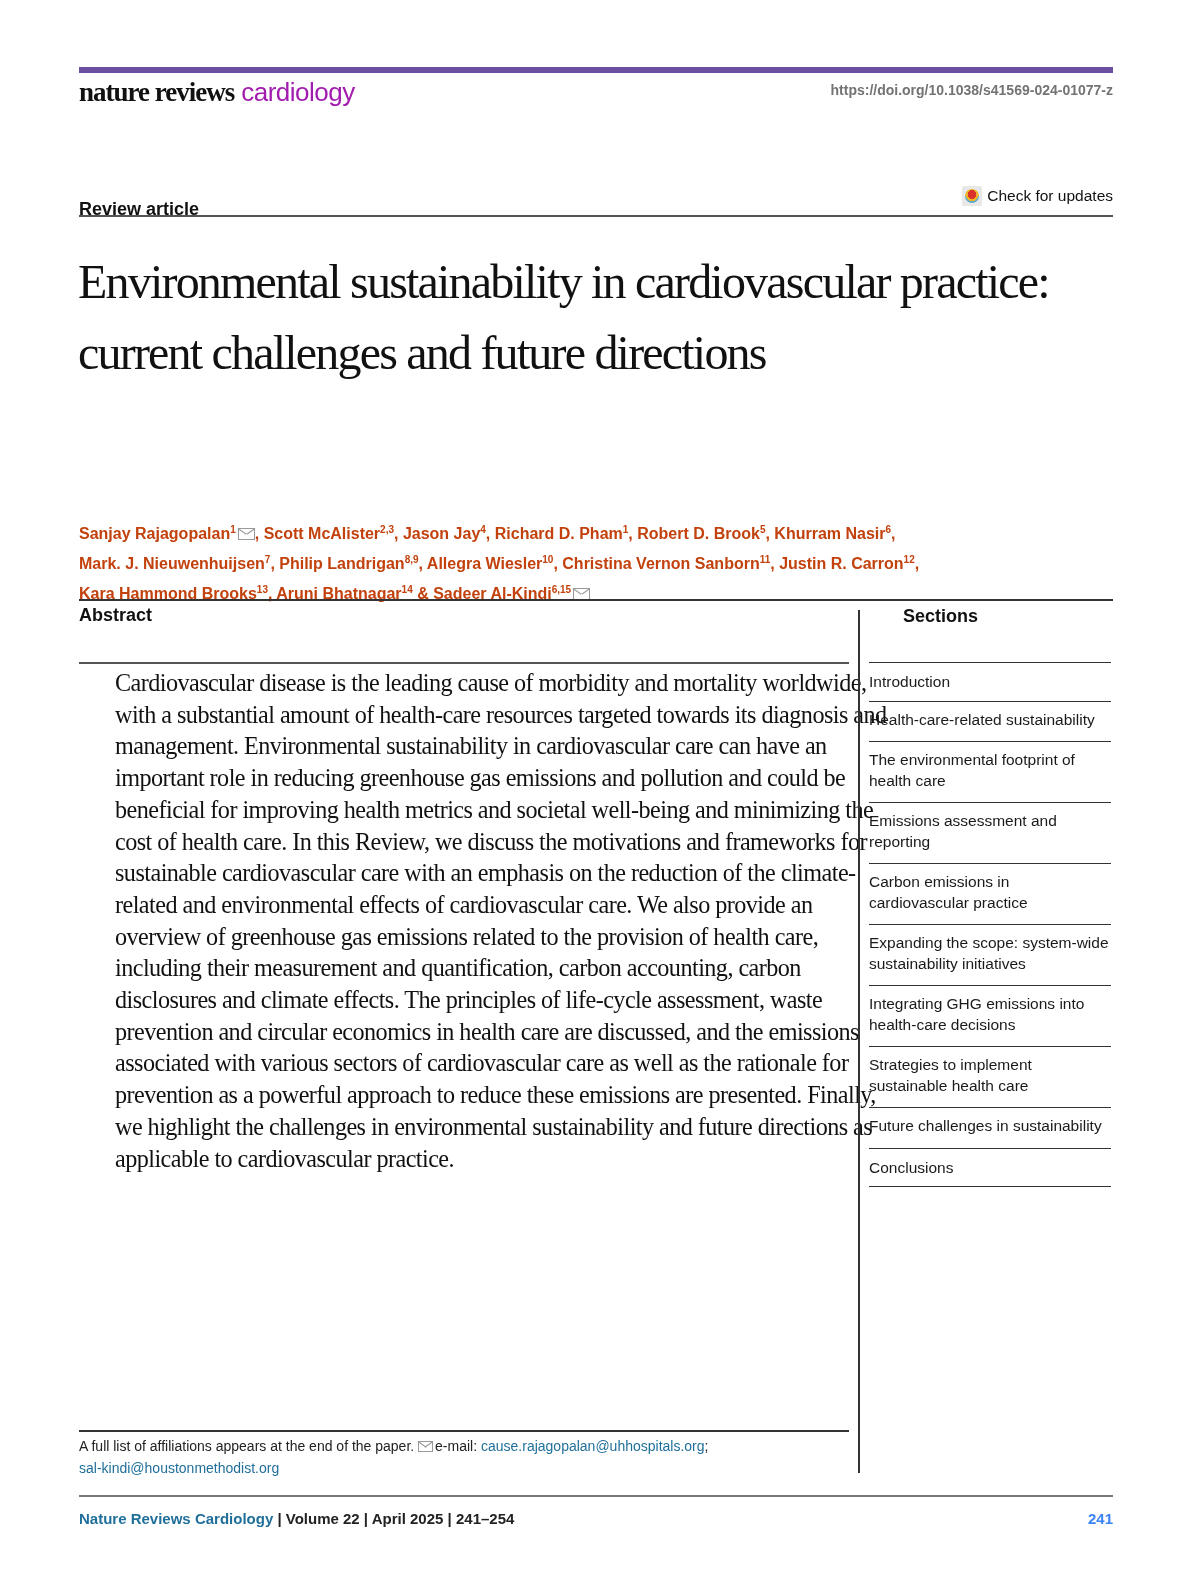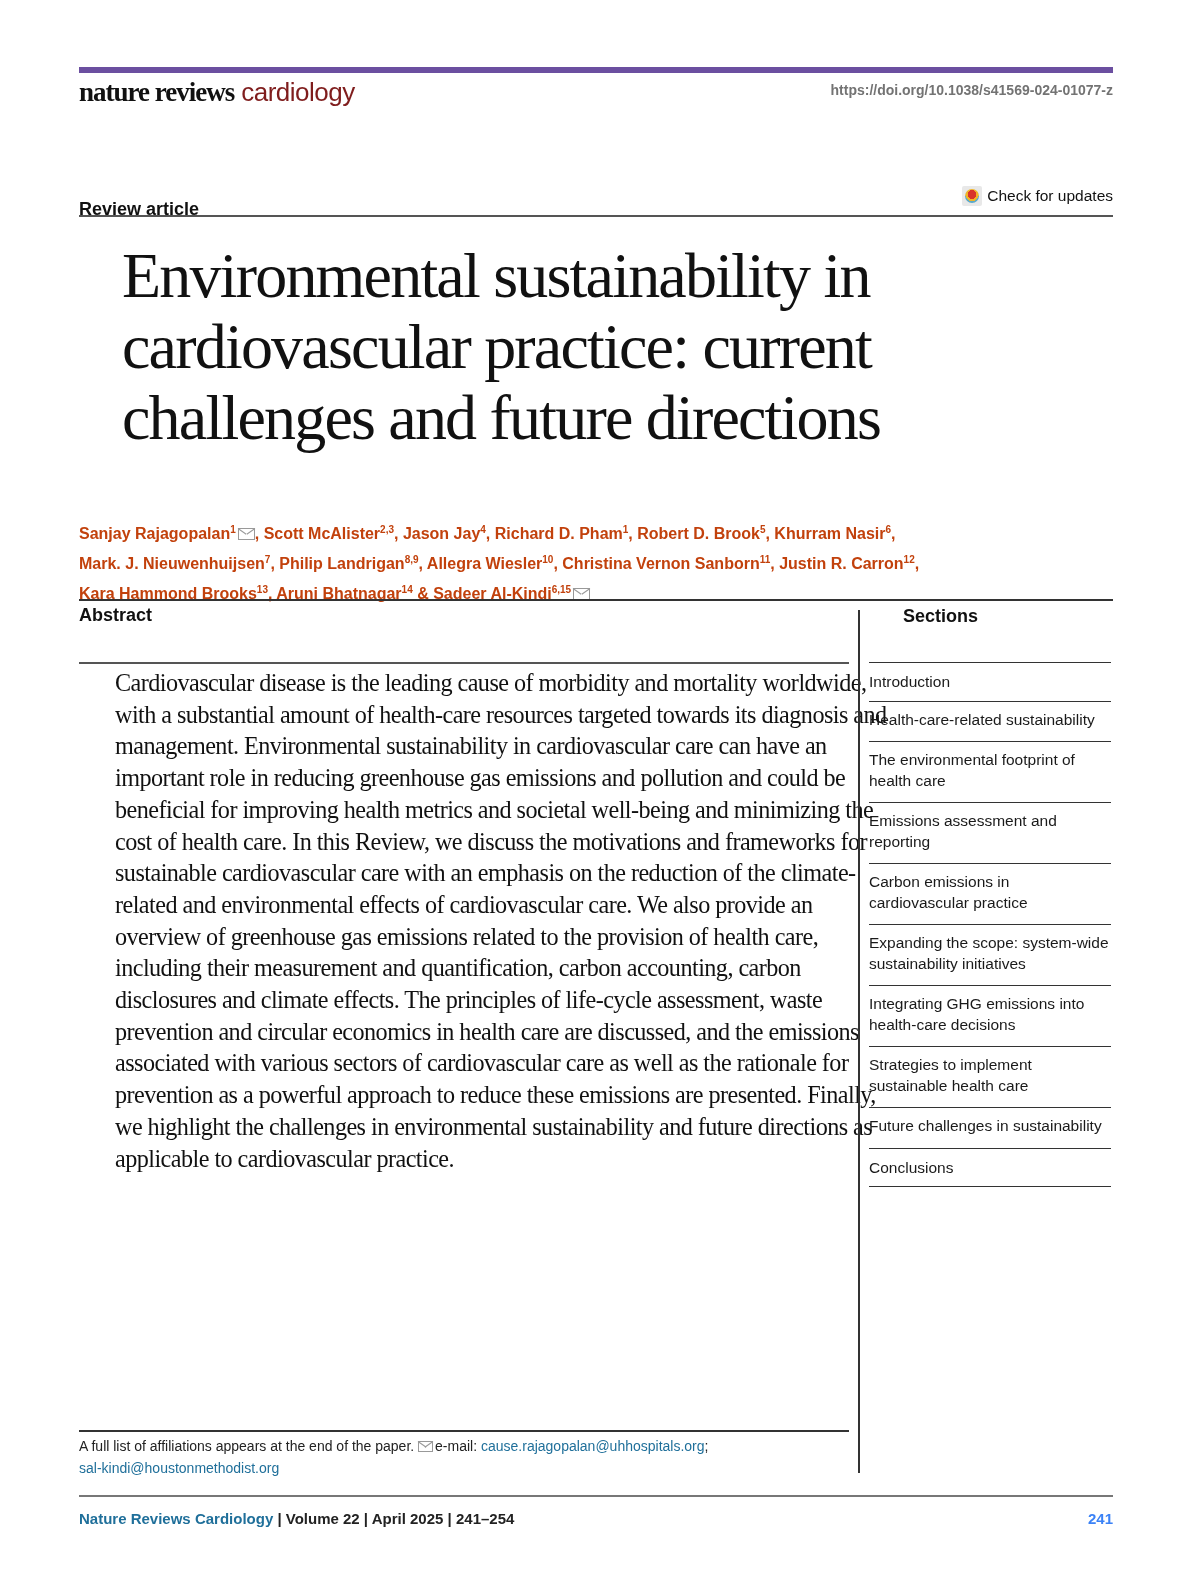--- a/index.html
+++ b/index.html
@@ -2,30 +2,30 @@
 <html><head>
 <meta charset="utf-8">
 <style>
   * { margin: 0; padding: 0; box-sizing: border-box; }
   html, body { width: 1200px; height: 1593px; background: #ffffff; }
   body { position: relative; font-family: "Liberation Sans", sans-serif; color: #1a1a1a; overflow: hidden; }
 
   .top-bar { position: absolute; left: 79px; top: 67px; width: 1034px; height: 6px; background: #6b4fa0; }
   .journal-logo { position: absolute; left: 79px; top: 77px; font-size: 27px; letter-spacing: -0.5px; white-space: nowrap; }
   .journal-logo .bold { font-family: "Liberation Serif", serif; font-weight: bold; color: #111; letter-spacing: -1px; }
-  .journal-logo .light { font-family: "Liberation Sans", sans-serif; font-weight: normal; color: #7f1d1d; font-size: 26px; }
+  .journal-logo .light { font-family: "Liberation Sans", sans-serif; font-weight: normal; color: #a21caf; font-size: 26px; }
   .doi-link { position: absolute; right: 87px; top: 82px; font-size: 14px; font-weight: bold; color: #737373; text-decoration: none; }
 
   .article-type { position: absolute; left: 79px; top: 185px; font-size: 18px; font-weight: bold; color: #111; margin-top: 14px; }
   .check-updates { position: absolute; right: 87px; top: 186px; display: flex; align-items: center; gap: 5px; font-size: 15.5px; color: #111; }
   .check-icon { width: 20px; height: 20px; background: #e8e8e8; border-radius: 2px; position: relative; display: inline-block; }
   .check-icon::before { content: ""; position: absolute; left: 3px; top: 3px; width: 14px; height: 14px; border-radius: 50%; background: radial-gradient(circle at 50% 40%, #d9342b 0 40%, #f0b429 41% 60%, #5aa9c9 61%); }
   .rule-top { position: absolute; left: 79px; top: 215px; width: 1034px; height: 1.5px; background: #555; }
 
-  .title { position: absolute; left: 78px; top: 240px; width: 1000px; font-family: "Liberation Serif", serif; font-size: 64px; line-height: 71px; font-weight: normal; color: #111; letter-spacing: -1.8px; margin-left: 44px; }
+  .title { position: absolute; left: 78px; top: 246px; width: 1000px; font-family: "Liberation Serif", serif; font-size: 48px; line-height: 71px; font-weight: normal; color: #111; letter-spacing: -1.8px; }
 
   .authors { position: absolute; left: 79px; top: 517px; width: 1000px; font-size: 16px; line-height: 26px; font-weight: bold; color: #c2410c; }
   .authors sup { font-size: 10px; vertical-align: 6px; }
   .mail-icon { display: inline-block; width: 17px; height: 12px; border: 1px solid #999; position: relative; margin-left: 2px; vertical-align: -1px; }
   .mail-icon::before, .mail-icon::after { content: ""; position: absolute; top: -1px; width: 10px; height: 1px; background: #999; }
   .mail-icon::before { left: -1px; transform: rotate(35deg); transform-origin: left; }
   .mail-icon::after { right: -1px; transform: rotate(-35deg); transform-origin: right; }
 
   .rule-abstract { position: absolute; left: 79px; top: 599px; width: 1034px; height: 1.5px; background: #333; }
   .abstract-heading { position: absolute; left: 79px; top: 605px; font-size: 18px; font-weight: bold; color: #111; }

